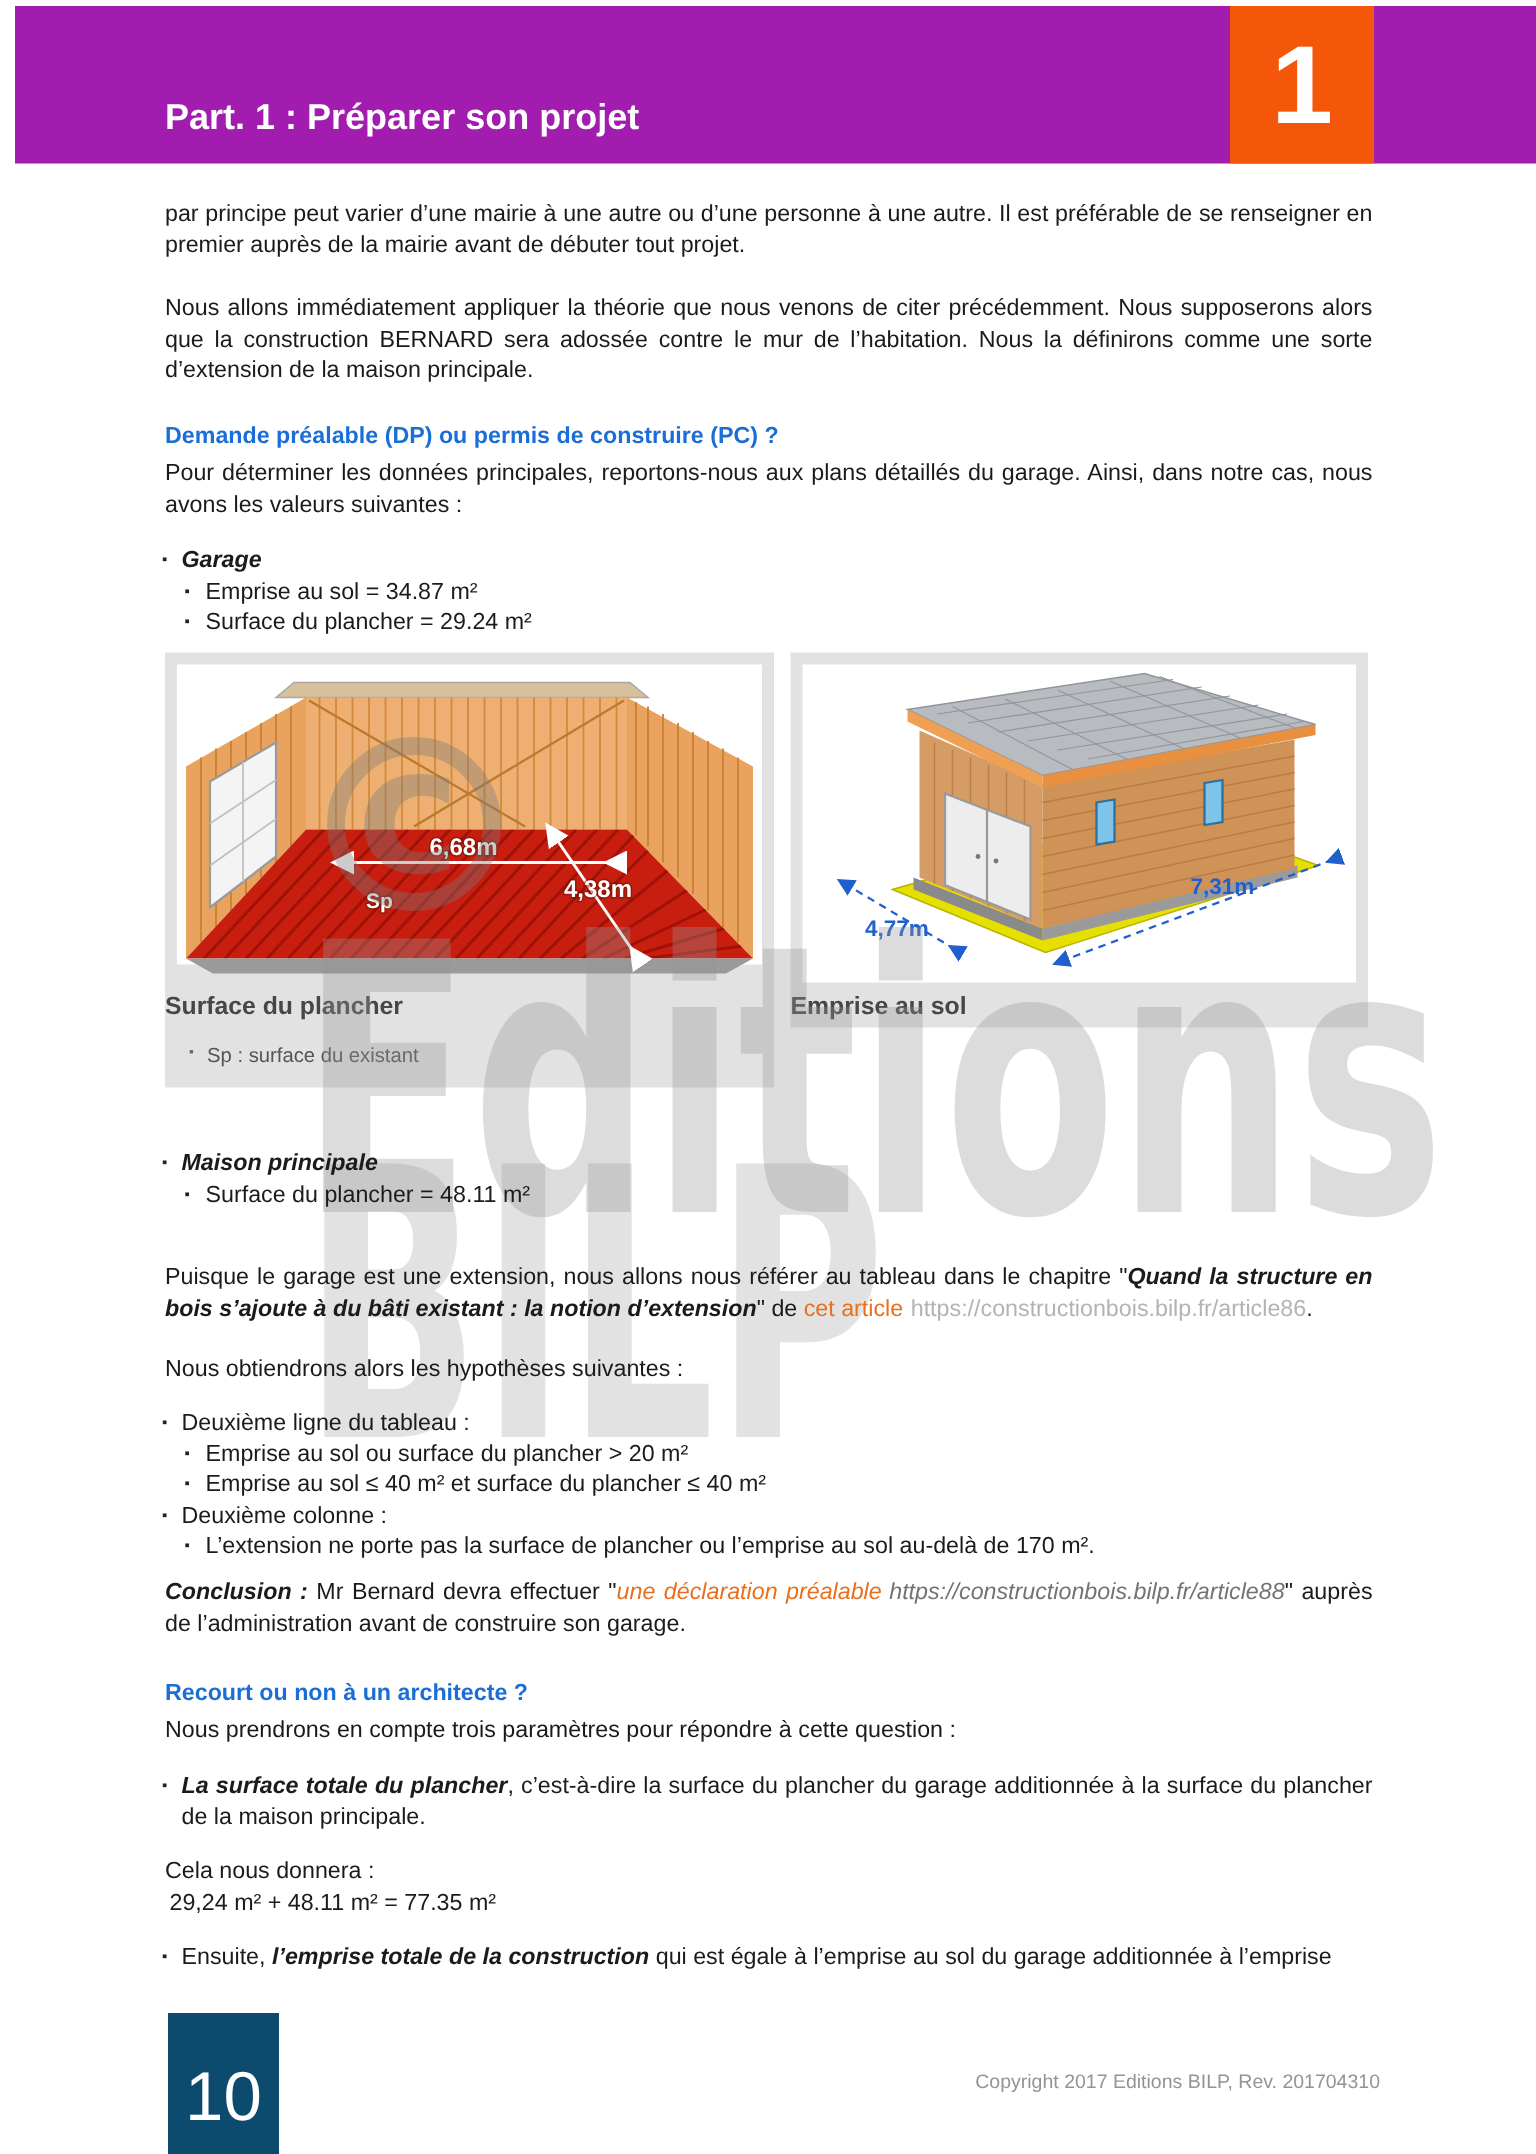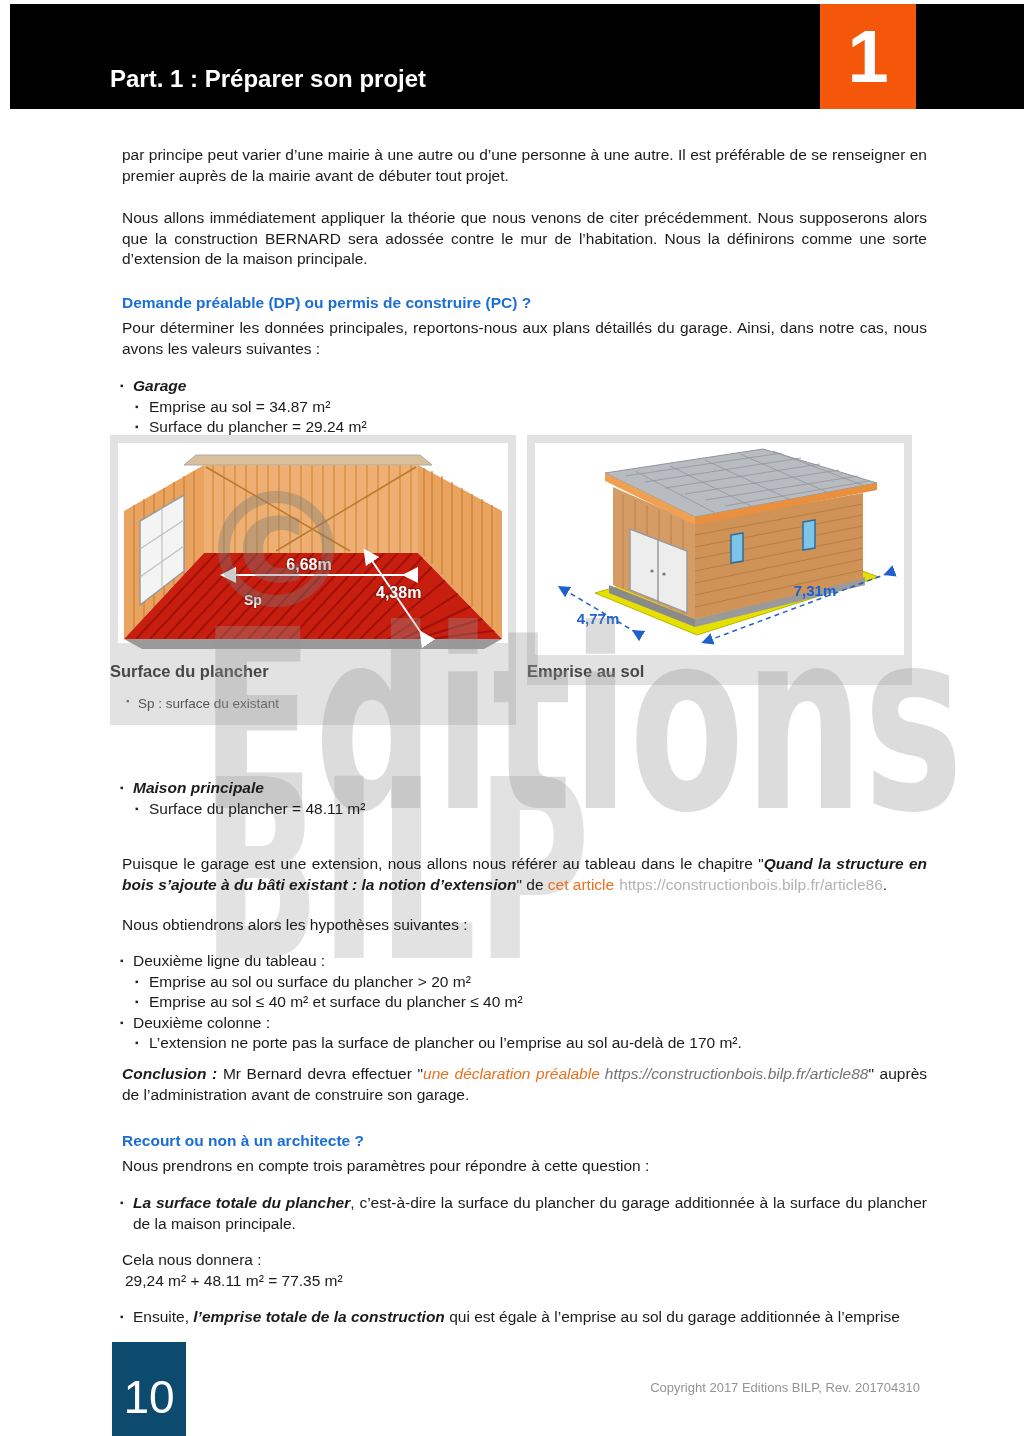--- a/index.html
+++ b/index.html
@@ -1,28 +1,28 @@
 <!DOCTYPE html>
 <html><head>
 <meta charset="utf-8">
 <style>
   html,body{margin:0;padding:0;background:#ffffff;}
   .page{position:relative;width:1024px;height:1436px;background:#fff;overflow:hidden;
         font-family:"Liberation Sans",sans-serif;color:#1b1b1b;}
 
   
-  .header-band{position:absolute;left:10px;top:4px;right:0;height:105px;background:#000000;z-index:2;}
+  .header-band{position:absolute;left:10px;top:4px;right:0;height:105px;background:#a21caf;z-index:2;}
   .header-title{position:absolute;left:100px;bottom:16px;color:#ffffff;font-size:24px;font-weight:bold;}
   .chapter-box{position:absolute;left:810px;top:0;width:96px;height:105px;background:#f4570a;
                display:flex;align-items:center;justify-content:center;}
   .chapter-num{color:#ffffff;font-size:74px;font-weight:bold;line-height:1;}
 
   
   .tb{position:absolute;left:110px;width:805px;font-size:15.5px;line-height:20.5px;
-      text-align:justify;z-index:2;margin:12px;}
+      text-align:justify;z-index:2;margin:0;}
   .h-blue{color:#1b6ed6;font-weight:bold;text-align:left;}
   b{font-weight:bold;font-style:italic;}
   .link{color:#e8701e;cursor:pointer;}
   .link-italic{color:#e8701e;font-style:italic;cursor:pointer;}
   .url{color:#b3b3b3;margin-left:5px;}
   .url-italic{color:#737373;font-style:italic;margin-left:5px;}
 
   .list{text-align:left;}
   .li1{position:relative;padding-left:11px;}
   .li1::before{content:"▪";position:absolute;left:-2px;top:0;font-size:10px;color:#222;}

